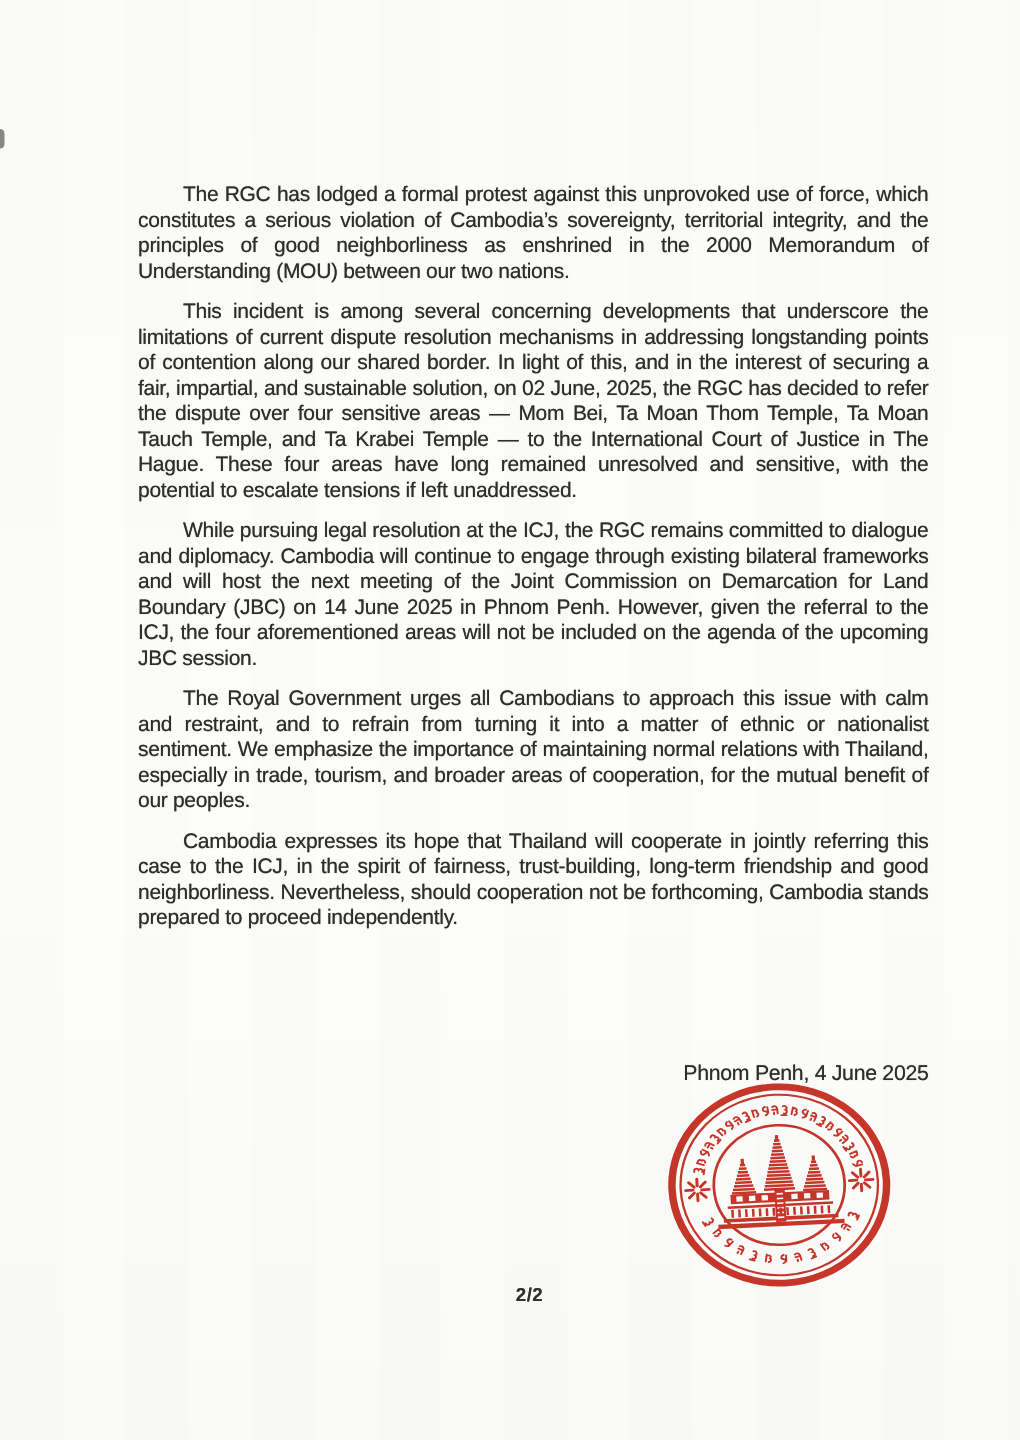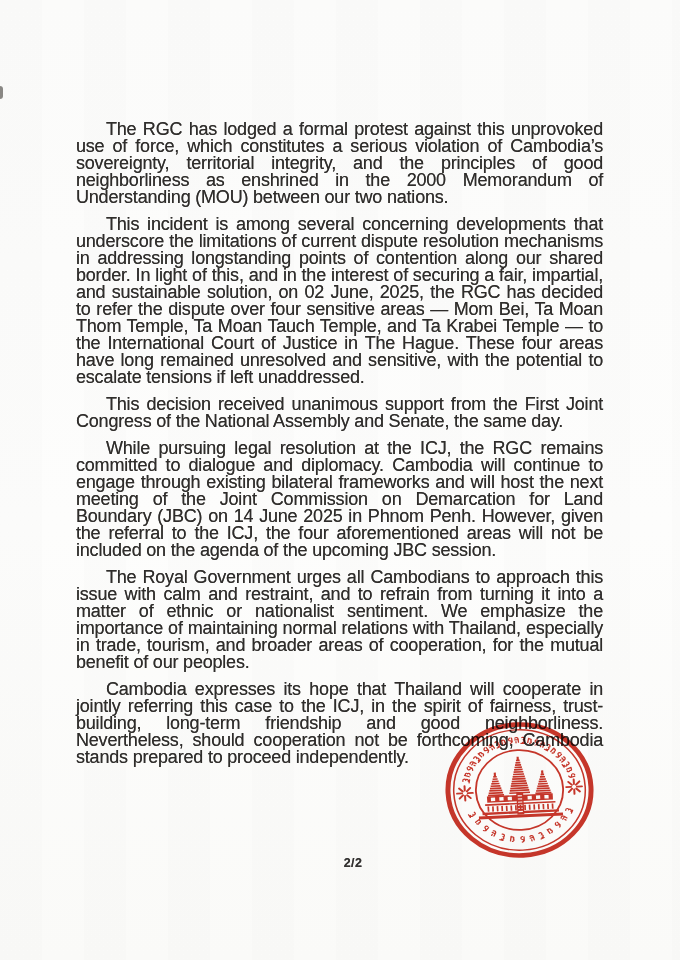--- a/index.html
+++ b/index.html
@@ -8,24 +8,24 @@
     width:680px;height:960px;
     margin:0 auto;
     overflow:hidden;
     background:
       repeating-linear-gradient(90deg, rgba(0,0,0,0.006) 0 42px, rgba(0,0,0,0) 42px 84px),
       linear-gradient(180deg,#fbfbfa 0%,#fdfdfc 55%,#fafaf8 100%);
     font-family:"Liberation Sans", sans-serif;
   }
   .content{
     position:absolute;
-    left:76px; top:121px;
+    left:92px; top:121px;
     width:527px;
     color:#2f2d2b;
-    font-size:18px;
+    font-size:14px;
     line-height:17px;
     letter-spacing:-0.2px;
     text-shadow:0 0 0.5px rgba(47,45,43,0.75);
   }
   .para{
     margin:0 0 10px 0;
     text-align:justify;
     text-indent:30px;
   }
   .dateline{
@@ -67,26 +67,26 @@
 </head>
 <body>
 
 <div class="page">
 
   <div class="speck"></div>
 
   <div class="content">
     <p class="para">The RGC has lodged a formal protest against this unprovoked use of force, which constitutes a serious violation of Cambodia’s sovereignty, territorial integrity, and the principles of good neighborliness as enshrined in the 2000 Memorandum of Understanding (MOU) between our two nations.</p>
     <p class="para">This incident is among several concerning developments that underscore the limitations of current dispute resolution mechanisms in addressing longstanding points of contention along our shared border. In light of this, and in the interest of securing a fair, impartial, and sustainable solution, on 02 June, 2025, the RGC has decided to refer the dispute over four sensitive areas — Mom Bei, Ta Moan Thom Temple, Ta Moan Tauch Temple, and Ta Krabei Temple — to the International Court of Justice in The Hague. These four areas have long remained unresolved and sensitive, with the potential to escalate tensions if left unaddressed.</p>
-    <p class="para">This decision received unanimous support from the First Joint Congress of the National Assembly and Senate, the same day.</p>
     <p class="para">While pursuing legal resolution at the ICJ, the RGC remains committed to dialogue and diplomacy. Cambodia will continue to engage through existing bilateral frameworks and will host the next meeting of the Joint Commission on Demarcation for Land Boundary (JBC) on 14 June 2025 in Phnom Penh. However, given the referral to the ICJ, the four aforementioned areas will not be included on the agenda of the upcoming JBC session.</p>
     <p class="para">The Royal Government urges all Cambodians to approach this issue with calm and restraint, and to refrain from turning it into a matter of ethnic or nationalist sentiment. We emphasize the importance of maintaining normal relations with Thailand, especially in trade, tourism, and broader areas of cooperation, for the mutual benefit of our peoples.</p>
     <p class="para">Cambodia expresses its hope that Thailand will cooperate in jointly referring this case to the ICJ, in the spirit of fairness, trust-building, long-term friendship and good neighborliness. Nevertheless, should cooperation not be forthcoming, Cambodia stands prepared to proceed independently.</p>
   </div>
 
+  <div class="dateline">Phnom Penh, 4 June 2025</div>
 
   <div class="seal">
     <svg viewBox="0 0 200 200" preserveAspectRatio="none">
       <g id="sealInk" transform="rotate(-3 100 100)">
         <g id="sealRings" fill="none" stroke="#c5271a">
           <circle cx="100" cy="100" r="93.5" stroke-width="6.5"></circle>
           <circle cx="100" cy="100" r="86" stroke-width="2"></circle>
           <circle cx="100" cy="100" r="57" stroke-width="2.4"></circle>
         </g>
         <g id="arcTop" fill="none" stroke-linecap="round" stroke="#c5271a">

